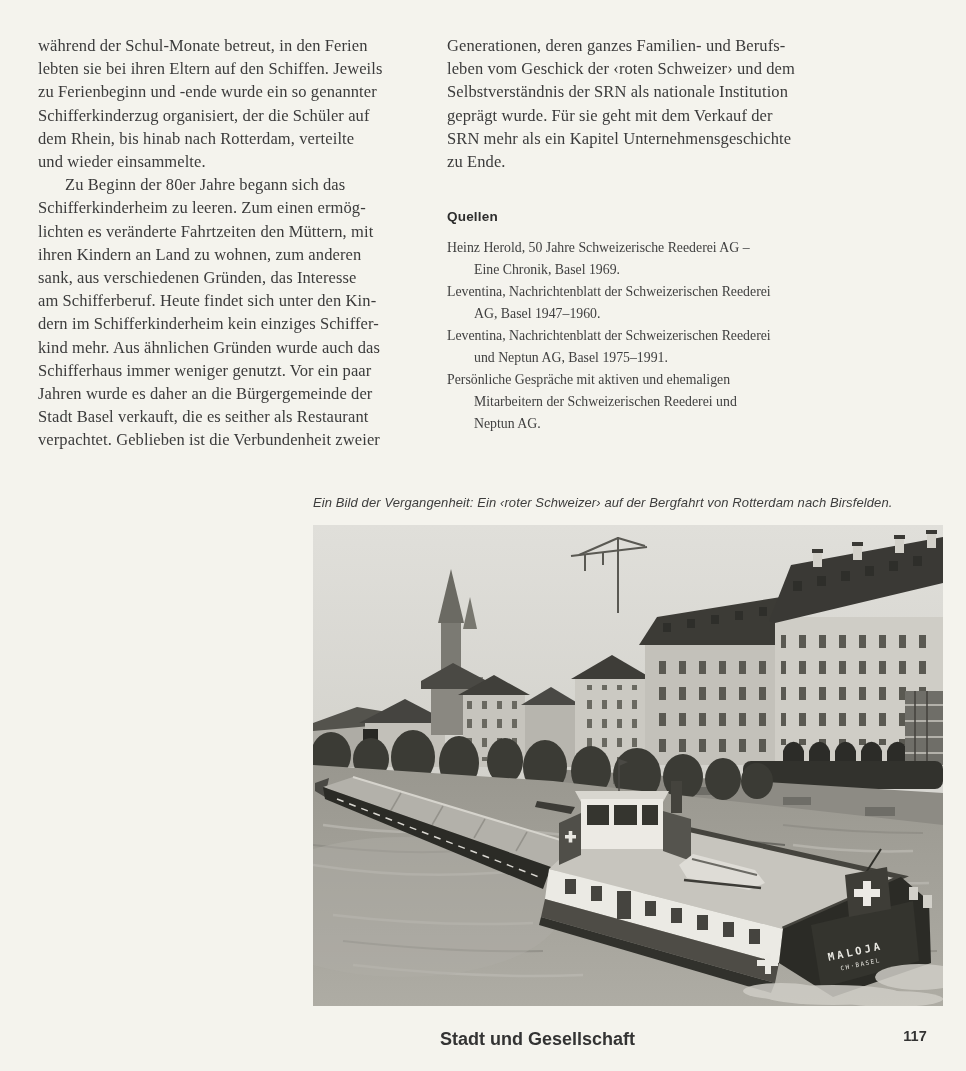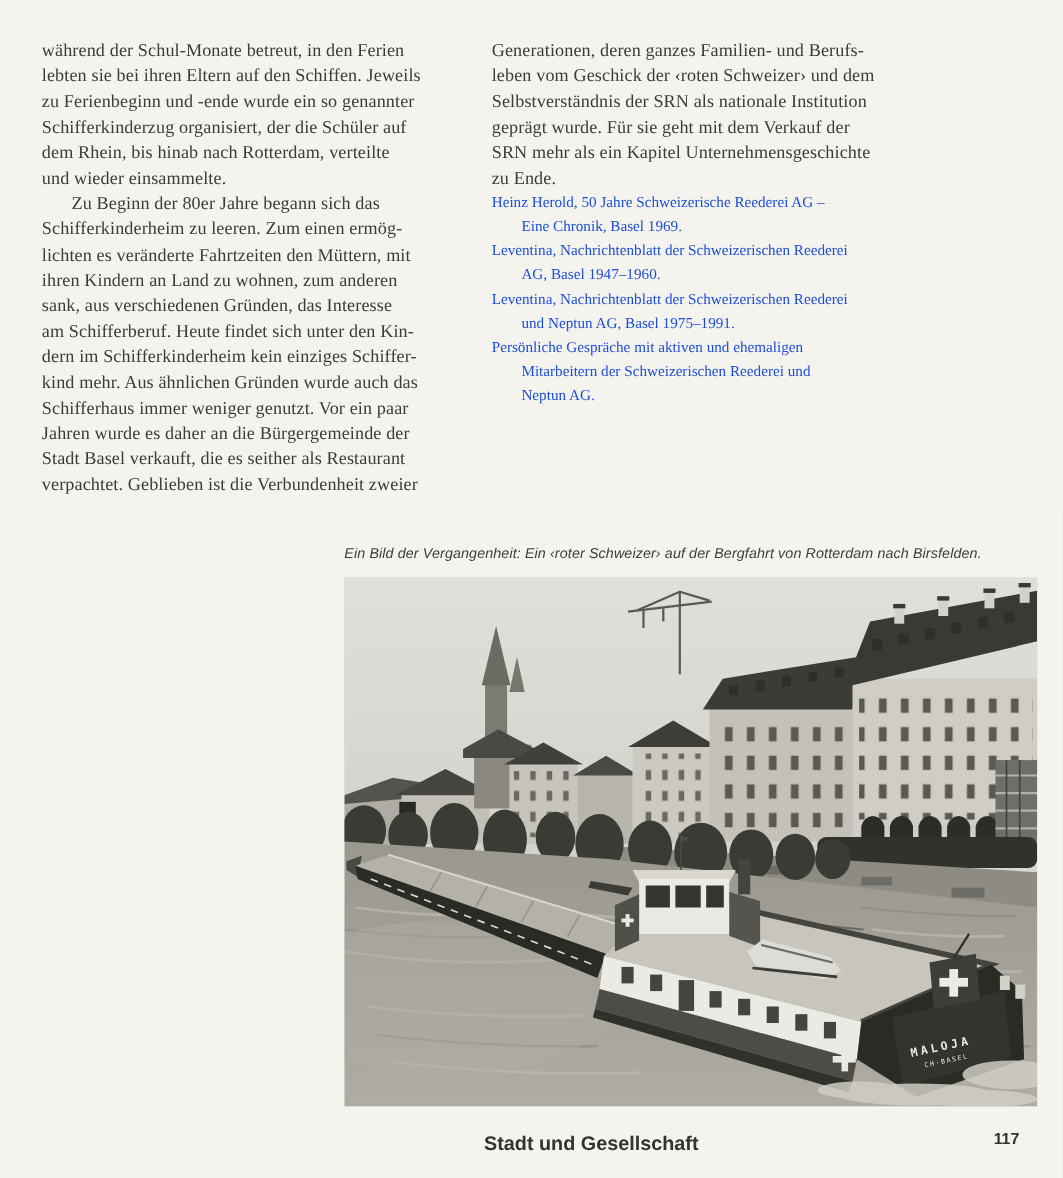--- a/index.html
+++ b/index.html
@@ -15,21 +15,21 @@
   p.body-text{
     margin:0;font-size:16.5px;line-height:23.2px;color:#3b3b3b;
     white-space:pre-line;letter-spacing:.1px;
   }
   p.body-text.indent{text-indent:27px;}
   h3.sources-heading{
     margin:36px 0 13px 0;font-family:"Liberation Sans",sans-serif;
     font-size:13.5px;font-weight:bold;color:#2d2d2d;letter-spacing:.2px;
   }
   .sources p.source{
-    margin:0;font-size:13.8px;line-height:22px;color:#1d4ed8;
+    margin:0;font-size:13.8px;line-height:22px;color:#404040;
     white-space:pre-line;padding-left:27px;text-indent:-27px;
   }
   
   .caption{
     position:absolute;left:313px;top:495px;width:620px;
     font-family:"Liberation Sans",sans-serif;font-style:italic;
     font-size:13px;color:#3d3d3d;letter-spacing:.1px;
   }
   .photo-frame{
     position:absolute;left:313px;top:525px;width:630px;height:481px;
@@ -74,20 +74,21 @@
 verpachtet. Geblieben ist die Verbundenheit zweier</p>
   </div>
 
   <div class="col col-right">
     <p class="body-text">Generationen, deren ganzes Familien- und Berufs-
 leben vom Geschick der ‹roten Schweizer› und dem
 Selbstverständnis der SRN als nationale Institution
 geprägt wurde. Für sie geht mit dem Verkauf der
 SRN mehr als ein Kapitel Unternehmensgeschichte
 zu Ende.</p>
+    <h3 class="sources-heading">Quellen</h3>
     <div class="sources">
       <p class="source">Heinz Herold, 50 Jahre Schweizerische Reederei AG –
 Eine Chronik, Basel 1969.</p>
       <p class="source">Leventina, Nachrichtenblatt der Schweizerischen Reederei
 AG, Basel 1947–1960.</p>
       <p class="source">Leventina, Nachrichtenblatt der Schweizerischen Reederei
 und Neptun AG, Basel 1975–1991.</p>
       <p class="source">Persönliche Gespräche mit aktiven und ehemaligen
 Mitarbeitern der Schweizerischen Reederei und
 Neptun AG.</p>

